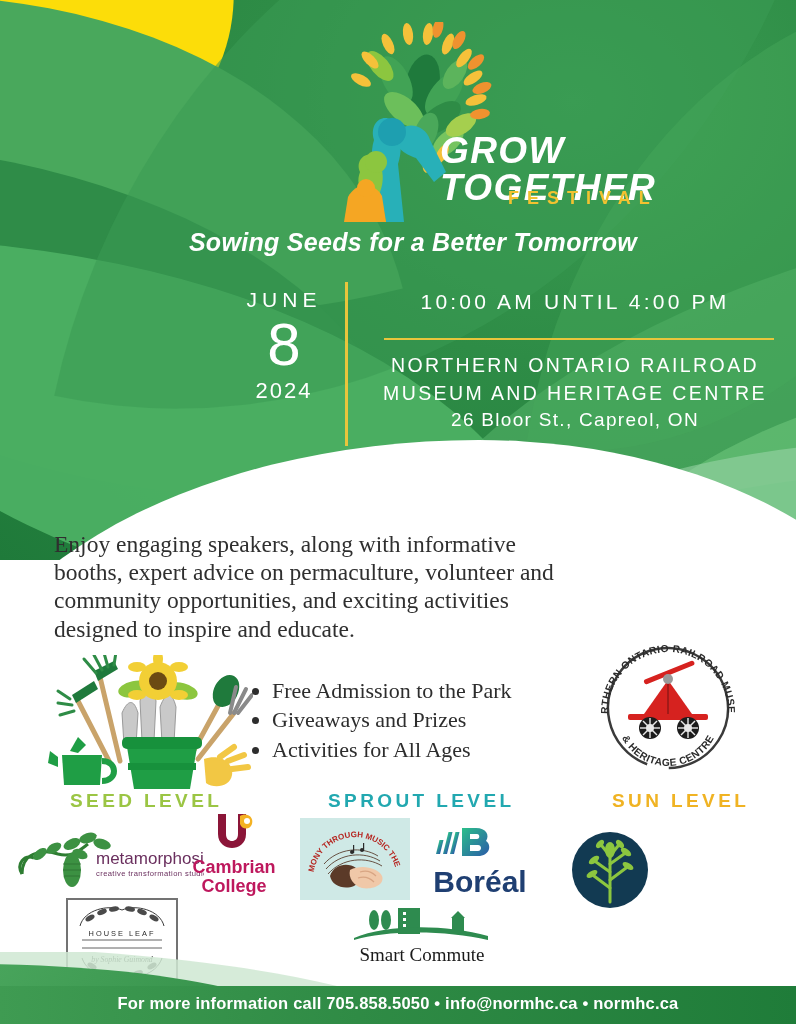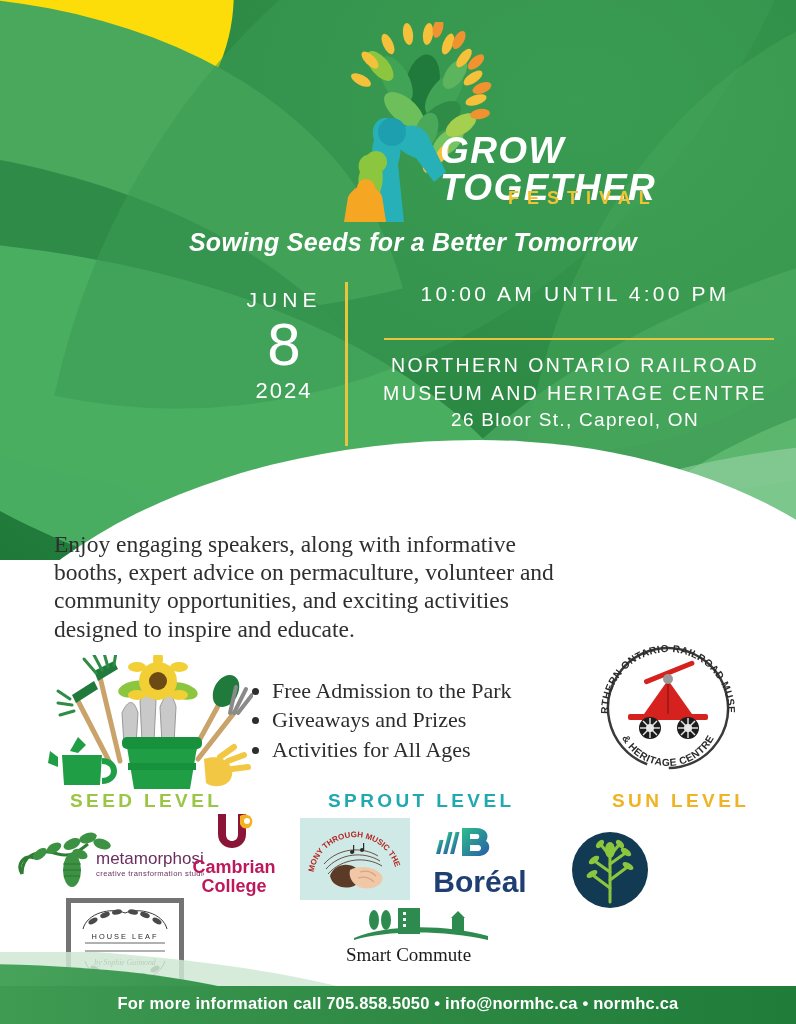--- a/index.html
+++ b/index.html
@@ -48,21 +48,21 @@
   .tagline{position:absolute;left:0;top:228px;width:796px;text-align:center;color:#fff;
          font-style:italic;font-weight:bold;font-size:25px;letter-spacing:.3px;
          padding-left:30px;box-sizing:border-box;}
 
   
   .divider-v{position:absolute;left:345px;top:282px;width:3px;height:164px;background:#e8c53c;}
   .dateblock{position:absolute;left:228px;top:288px;width:112px;text-align:center;color:#fff;}
   .d-month{font-size:21px;letter-spacing:5px;line-height:1.1;}
   .d-day{font-size:60px;line-height:1.05;font-weight:400;margin-top:2px;}
   .d-year{font-size:22px;letter-spacing:2px;margin-top:2px;}
-  .timeline{position:absolute;left:370px;top:282px;width:410px;text-align:center;color:#fff;
+  .timeline{position:absolute;left:370px;top:290px;width:410px;text-align:center;color:#fff;
             font-size:21px;letter-spacing:3.2px;}
   .divider-h{position:absolute;left:384px;top:338px;width:390px;height:2px;background:#e8c53c;}
   .venue{position:absolute;left:368px;top:352px;width:414px;text-align:center;color:#fff;
          font-size:19.5px;letter-spacing:2.4px;line-height:1.42;}
   .venue .addr{font-size:19px;letter-spacing:1.3px;}
 
   
   .bodytext{position:absolute;left:54px;top:530px;width:520px;color:#2f2f2f;font-size:23.5px;
             line-height:1.2;font-family:"Liberation Serif",serif;}
   .tools{position:absolute;left:48px;top:655px;width:205px;height:135px;}
@@ -75,26 +75,26 @@
   .lvl{position:absolute;font-weight:bold;font-size:19px;letter-spacing:3.4px;}
   .lvl-seed{left:70px;top:790px;color:#9bc544;}
   .lvl-sprout{left:328px;top:790px;color:#22a8b0;}
   .lvl-sun{left:612px;top:790px;color:#f0b323;}
 
   .sp{position:absolute;}
   .metam{left:14px;top:820px;width:190px;height:72px;}
   .cambrian{left:180px;top:812px;width:108px;height:86px;text-align:center;}
   .cambrian .ctxt{font-size:18px;font-weight:bold;color:#be185d;line-height:1.08;
         font-family:"Liberation Sans",sans-serif;margin-top:2px;}
-  .houseleaf{left:66px;top:898px;width:108px;height:84px;background:#fff;border:5px solid #737373;}
+  .houseleaf{left:66px;top:898px;width:108px;height:84px;background:#fff;border:2px solid #737373;}
   .rmt{left:182px;top:898px;width:84px;height:80px;}
 
   .harmony{left:300px;top:818px;width:110px;height:82px;}
   .boreal{left:420px;top:826px;width:120px;height:76px;}
-  .smart{left:346px;top:908px;width:152px;height:62px;}
+  .smart{left:346px;top:908px;width:152px;height:62px;text-align:center;}
   .smart .stxt{font-size:19px;color:#1a1a1a;font-family:"Liberation Serif",serif;margin-top:-2px;}
 
   .rethink{left:570px;top:830px;width:215px;height:80px;}
   .rt-text{position:absolute;left:93px;top:4px;}
   .rt-1{font-size:30px;color:#16374f;line-height:.95;font-family:"Liberation Sans",sans-serif;}
   .rt-2{font-size:34px;color:#8cb63c;line-height:.95;font-family:"Liberation Sans",sans-serif;}
 
   
   .footwrap{position:absolute;left:0;top:952px;width:796px;height:72px;overflow:hidden;}
   .footcurve{position:absolute;left:-80px;top:-6px;width:560px;height:120px;background:#cfe7d2;

